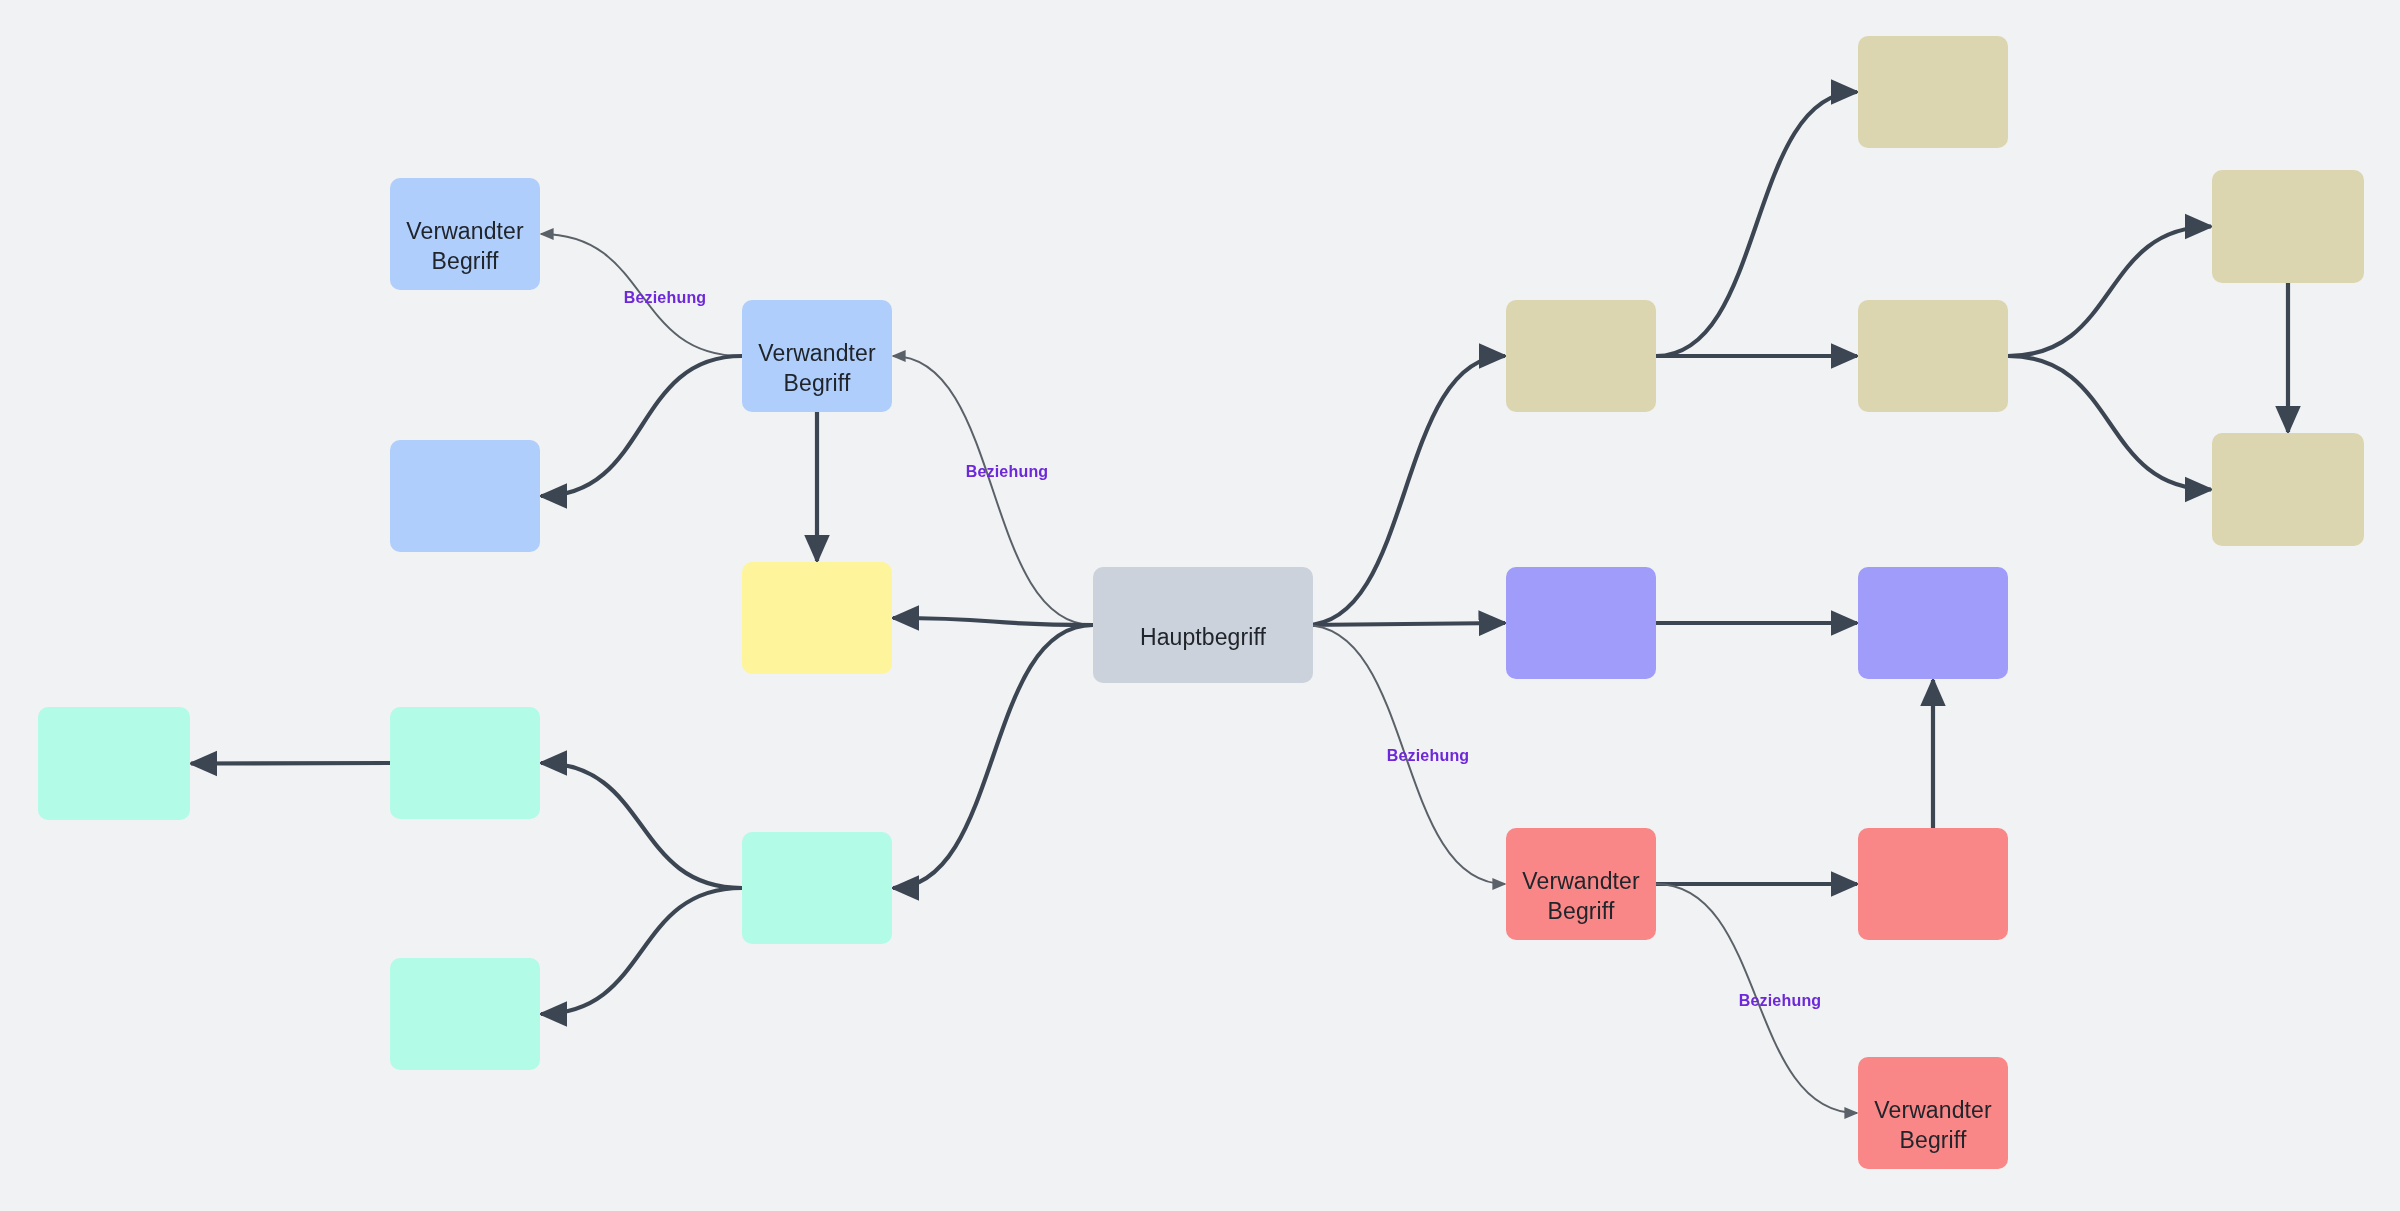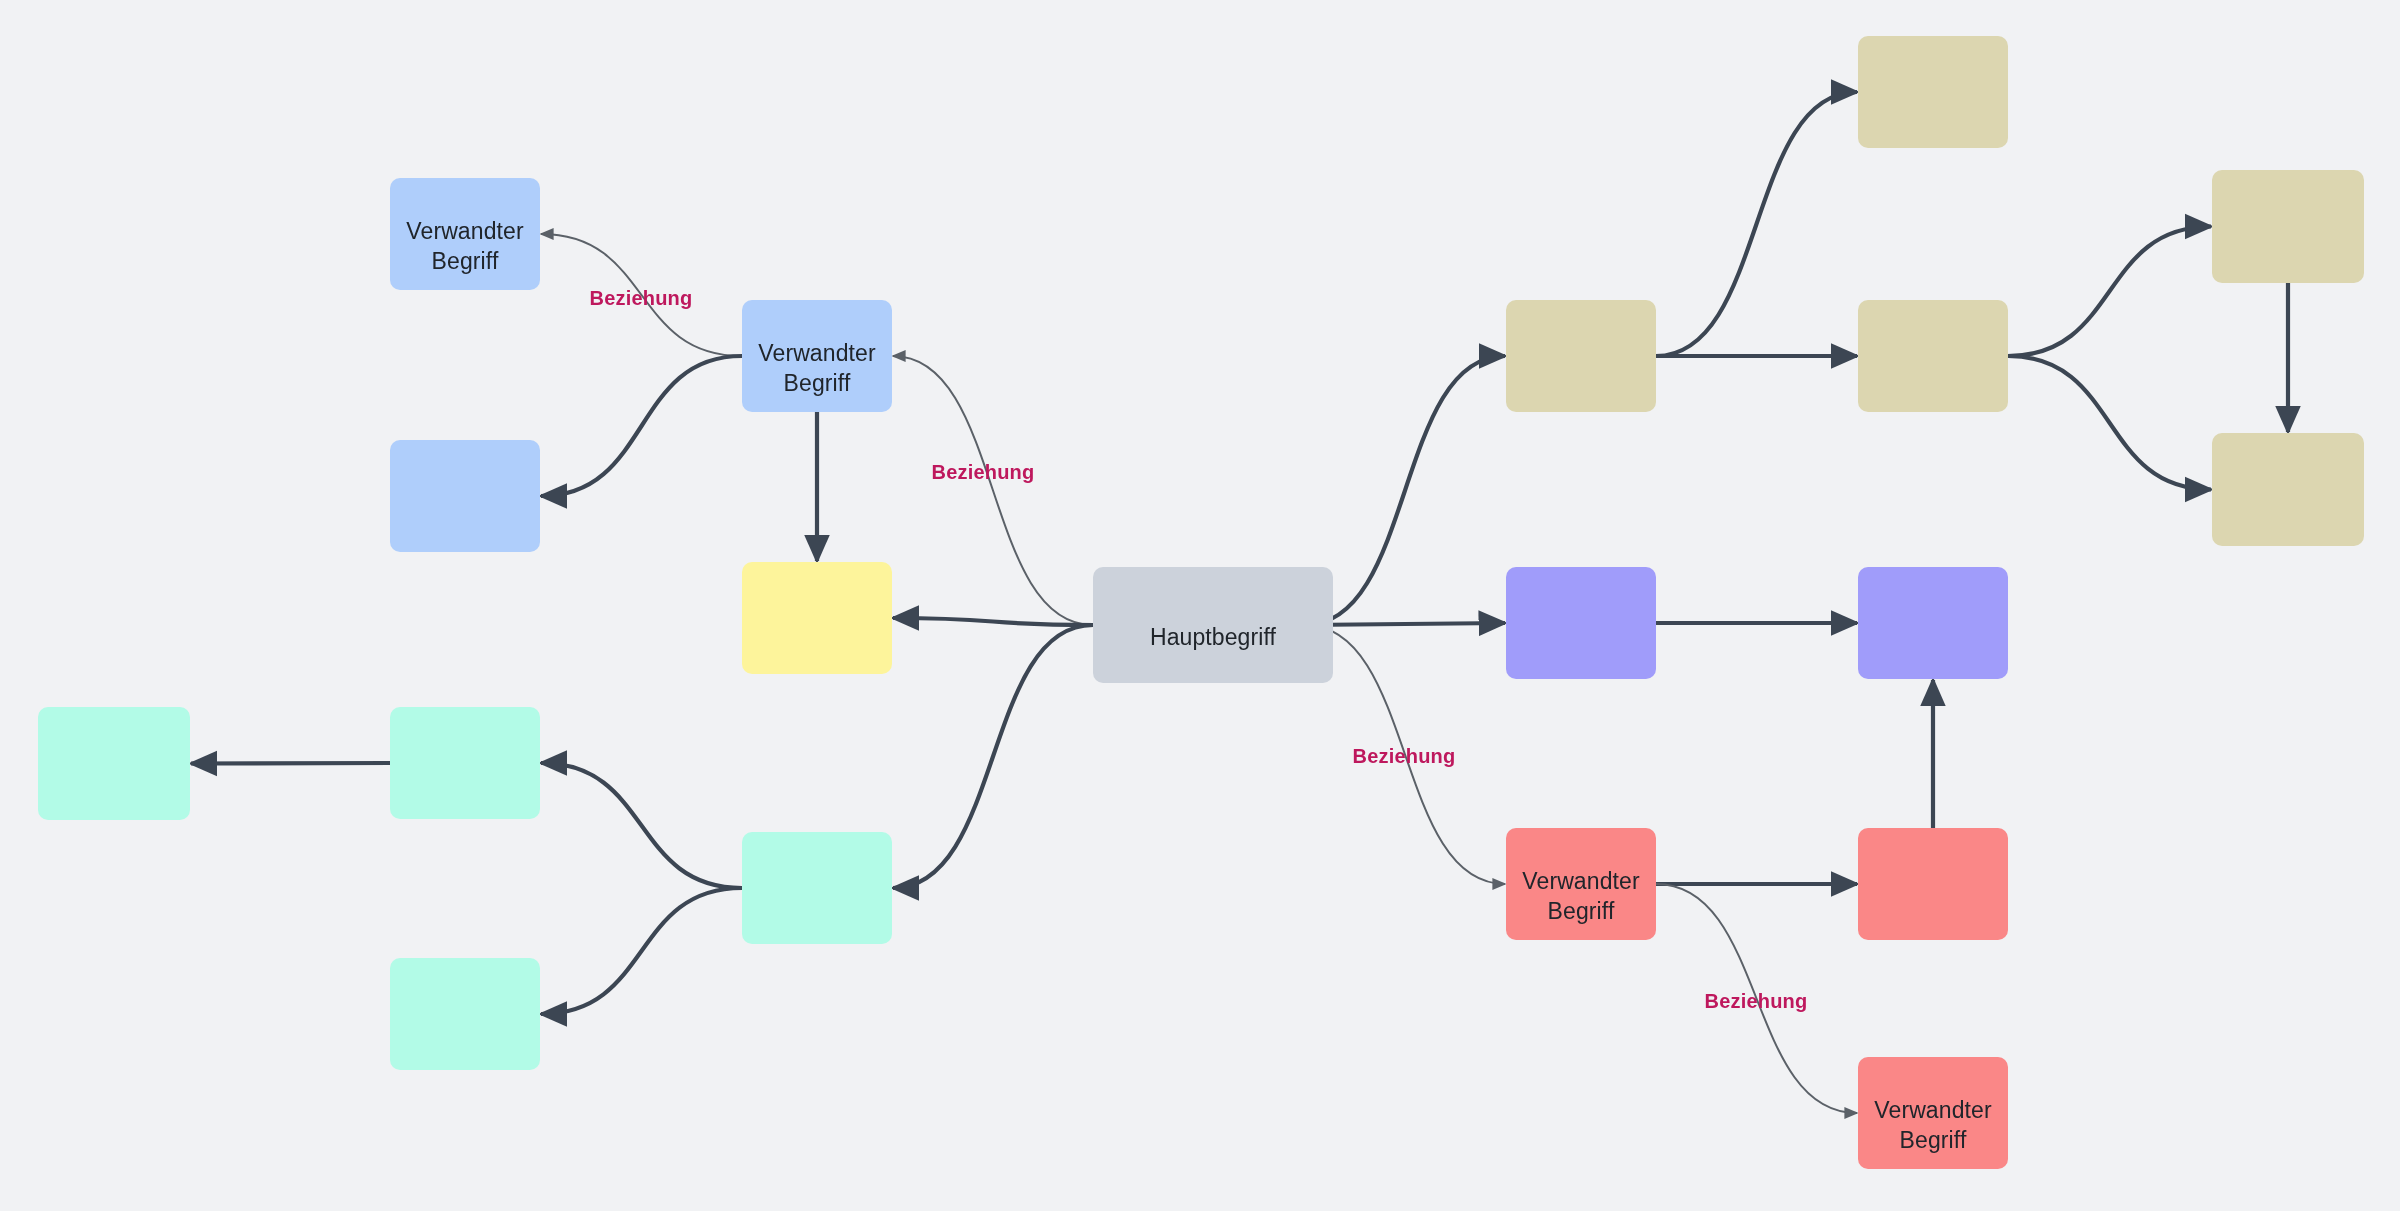--- a/index.html
+++ b/index.html
@@ -38,27 +38,28 @@
     font-family: "Liberation Sans", sans-serif;
     user-select: none;
   }
   .node .node-label {
     white-space: pre-line;
     margin-top: 24px;
   }
   .edge-label {
     position: absolute;
     font-family: "Liberation Sans", sans-serif;
-    font-size: 20px;
+    font-size: 16px;
     font-weight: bold;
-    color: #be185d;
+    color: #6d28d9;
     letter-spacing: 0.2px;
     white-space: nowrap;
     transform: translate(-50%, -50%);
     user-select: none;
+    margin-left: 24px;
   }
 </style>
 </head>
 <body>
 
 <div id="canvas">
   <svg id="edge-layer" viewBox="0 0 2400 1211" xmlns="http://www.w3.org/2000/svg">
     <defs>
       <marker id="ah-strong" viewBox="0 0 10 10" refX="9" refY="5" markerWidth="7" markerHeight="7" orient="auto-start-reverse">
         <path d="M 0 0.6 L 10 5 L 0 9.4 z" fill="#3c4653"></path>
@@ -85,21 +86,21 @@
         <path d="M 2008 356 C 2119.65 356, 2099.35 226.5, 2211 226.5" fill="none" stroke="#3c4653" stroke-width="4.2" stroke-linecap="butt" marker-end="url(#ah-strong)"></path>
         <path d="M 2008 356 C 2119.65 356, 2099.35 489.5, 2211 489.5" fill="none" stroke="#3c4653" stroke-width="4.2" stroke-linecap="butt" marker-end="url(#ah-strong)"></path>
         <path d="M 2288 283 L 2288 432" fill="none" stroke="#3c4653" stroke-width="4.2" stroke-linecap="butt" marker-end="url(#ah-strong)"></path>
         <path d="M 1656 623 L 1857 623" fill="none" stroke="#3c4653" stroke-width="4.2" stroke-linecap="butt" marker-end="url(#ah-strong)"></path>
         <path d="M 1656 884 L 1857 884" fill="none" stroke="#3c4653" stroke-width="4.2" stroke-linecap="butt" marker-end="url(#ah-strong)"></path>
         <path d="M 1656 884 C 1766.55 884, 1746.45 1113, 1857 1113" fill="none" stroke="#5b6168" stroke-width="2" stroke-linecap="butt" marker-end="url(#ah-thin)"></path>
         <path d="M 1933 828 L 1933 680" fill="none" stroke="#3c4653" stroke-width="4.2" stroke-linecap="butt" marker-end="url(#ah-strong)"></path>
       </g>
   </svg>
   <div id="node-layer">
-      <div class="node" style="left: 1093px; top: 567px; width: 240px; height: 116px; background: rgb(204, 210, 219);">
+      <div class="node" style="left: 1093px; top: 567px; width: 220px; height: 116px; background: rgb(204, 210, 219);">
         <span class="node-label">Hauptbegriff</span>
       </div>
       <div class="node" style="left: 742px; top: 300px; width: 150px; height: 112px; background: rgb(175, 206, 251);">
         <span class="node-label">Verwandter
 Begriff</span>
       </div>
       <div class="node" style="left: 390px; top: 178px; width: 150px; height: 112px; background: rgb(175, 206, 251);">
         <span class="node-label">Verwandter
 Begriff</span>
       </div>

